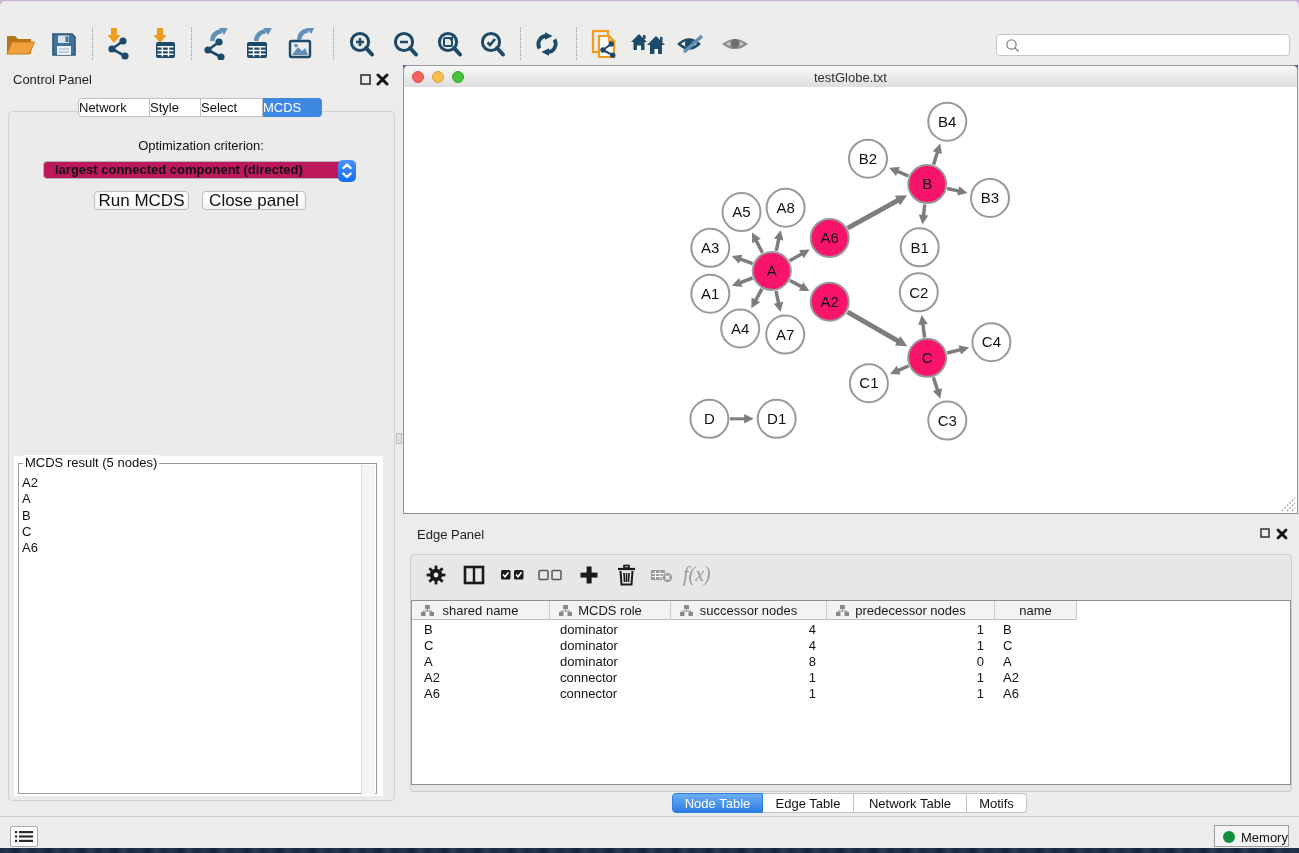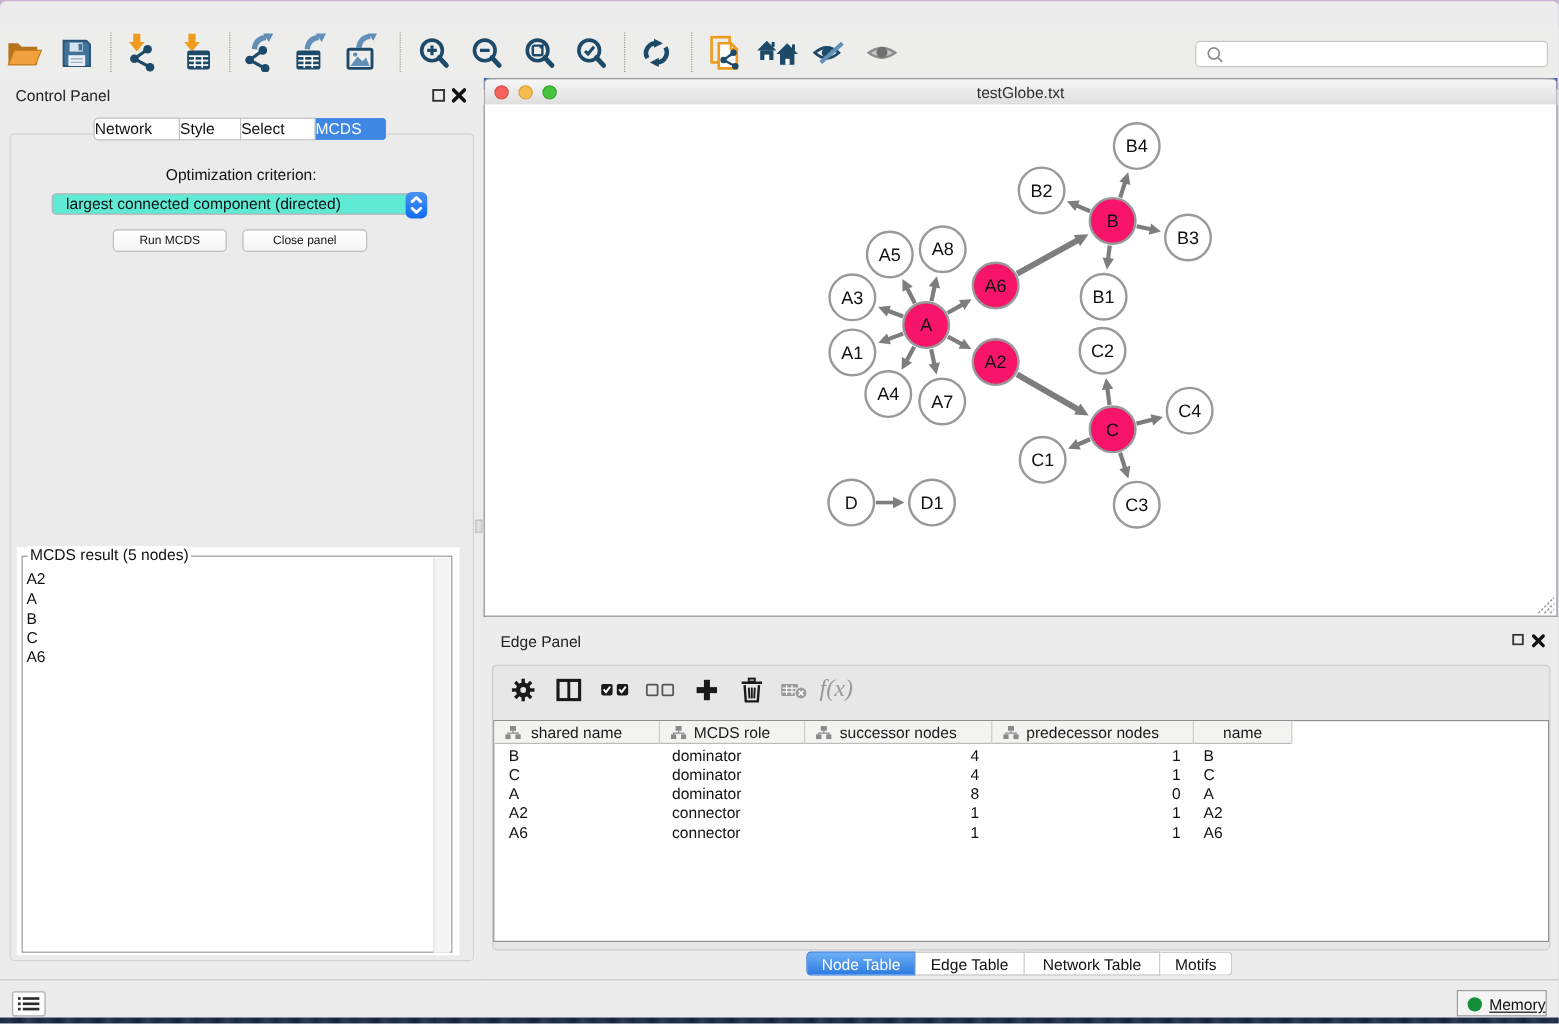--- a/index.html
+++ b/index.html
@@ -20,26 +20,26 @@
 #cpanel { position:absolute; left:0; top:63px; width:402px; height:751px; background:#ececec; }
 #cp-title { position:absolute; left:13px; top:8px; font-size:13px; color:#222; }
 #cp-body { position:absolute; left:8px; top:47px; width:387px; height:690px; background:#ebebeb;
   border:1px solid #d2d2d2; border-radius:4px; }
 #cp-tabs { position:absolute; left:78px; top:34px; height:19px; display:flex; z-index:3; }
 .cptab { height:19px; line-height:18px; font-size:13px; color:#111; background:#fff;
   border:1px solid #bfbfbf; border-left:none; text-align:left; white-space:nowrap; }
 .cptab.first { border-left:1px solid #bfbfbf; border-radius:4px 0 0 4px; }
 .cptab.sel { background:#3e87e2; color:#fff; border-color:#3e87e2; border-radius:0 4px 4px 0; }
 #opt-label { position:absolute; left:0; width:402px; top:74px; text-align:center; font-size:13px; color:#111; }
-#combo { position:absolute; left:43px; top:97px; width:313px; height:18px; background:#5eead4;
-  border:1px solid #b4b4b4; border-radius:4px; font-size:13px; line-height:16px; color:#111; padding-left:11px; }
+#combo { position:absolute; left:43px; top:97px; width:313px; height:18px; background:#be185d;
+  border:1px solid #b4b4b4; border-radius:4px; font-size:13px; line-height:16px; color:#111; padding-left:11px;font-weight:bold; }
 #combo .stepper { position:absolute; right:-1px; top:-2px; width:18px; height:22px; border-radius:5px;
   background:linear-gradient(#4a92f4, #0f6df3); }
 .btn { position:absolute; height:19px; background:linear-gradient(#ffffff,#f4f4f4); border:1px solid #bcbcbc; border-radius:4px;
-  font-size:10px; color:#111; text-align:center; line-height:17px; }
+  font-size:17px; color:#111; text-align:center; line-height:17px; }
 
 #result-wrap { position:absolute; left:14px; top:392px; width:369px; height:340px; background:#fff; }
 #result-box { position:absolute; left:4px; top:7px; width:359px; height:331px; border:1px solid #9a9a9a; }
 #result-legend { position:absolute; left:4px; top:-9px; background:#fff; padding:0 2px; font-size:13px; color:#111; }
 #result-list { position:absolute; left:3px; top:11px; font-size:13px; line-height:16.3px; color:#111; }
 #result-scroll { position:absolute; right:1px; top:1px; width:14px; height:329px; background:#f4f4f4; border-left:1px solid #e0e0e0; }
 
 #netwin { position:absolute; left:403px; top:63px; width:895px; height:450px; }
 #net-title { position:absolute; left:0; top:1px; width:895px; height:34px;
   background:linear-gradient(#f7f7f7, #dcdcdc 72%, #d0d0d0); border:1px solid #9a9a9a; border-bottom:1px solid #8e8e8e; border-radius:5px 5px 0 0; }
@@ -492,17 +492,17 @@
             <rect x="4" y="1" width="14" height="2.2"></rect>
           <rect x="0" y="5.4" width="2.2" height="2.2"></rect>
             <rect x="4" y="5.4" width="14" height="2.2"></rect>
           <rect x="0" y="9.8" width="2.2" height="2.2"></rect>
             <rect x="4" y="9.8" width="14" height="2.2"></rect>
         </g>
       </svg>
     </div>
     <div class="abs" style="left:1214px;top:8px;width:75px;height:22px;background:#f4f4f4;border:1px solid #9e9e9e;">
       <div class="abs" style="left:8px;top:5px;width:12px;height:12px;border-radius:50%;background:#149138;"></div>
-      <div class="abs" style="left:26px;top:4px;font-size:13px;color:#111;text-decoration:underline;">Memory</div>
+      <div class="abs" style="left:26px;top:4px;font-size:13px;color:#111;">Memory</div>
     </div>
   </div>
 </div>
 <div id="deskstrip"></div>
 
 </body></html>

